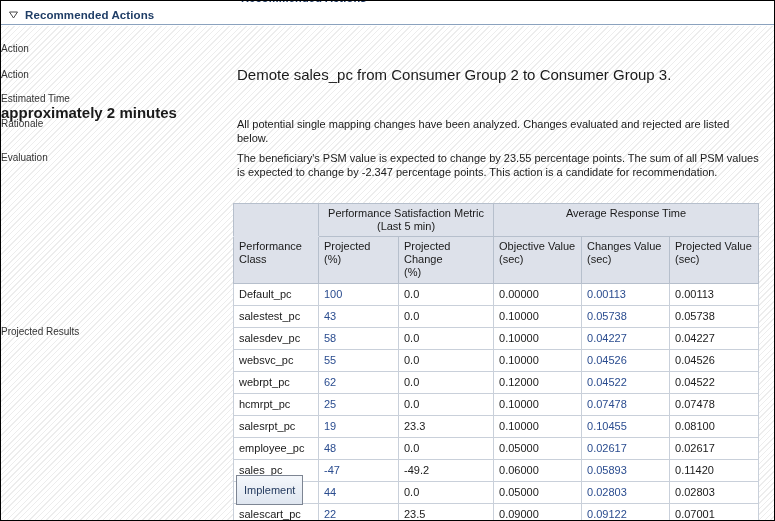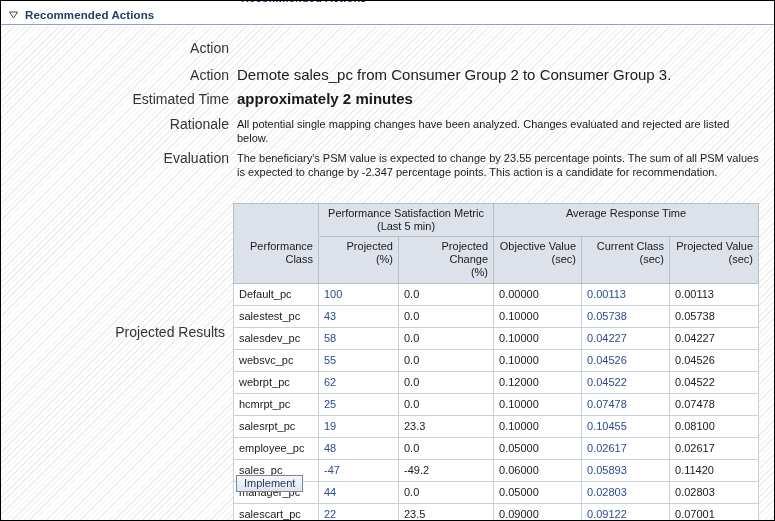--- a/index.html
+++ b/index.html
@@ -97,23 +97,23 @@
         #ededed 1px, #ededed 2px,
         #ffffff 2px, #ffffff 4px);
   }
 
   
   .form-row {
     position: absolute;
     display: flex;
   }
   .form-label {
-    text-align: right;
+    text-align: left;
     color: #333333;
-    font-size: 14px;
+    font-size: 10px;
     padding-right: 8px;
     white-space: nowrap;
   }
   .form-value {
     color: #1a1a1a;
     font-size: 15px;
   }
 
   
   .select-wrap {
@@ -177,21 +177,21 @@
     color: #1a1a1a;
     text-align: center;
     padding: 3px 4px;
     line-height: 13px;
   }
   #results-table thead th.grp-blank {
     background: #dde1ea;
     border-bottom: 1px solid #dde1ea;
   }
   #results-table thead th.sub {
-    text-align: right;
+    text-align: left;
     padding: 3px 5px 4px 5px;
     vertical-align: top;
   }
   #results-table tbody td {
     padding: 3px 5px;
     height: 15px;
     line-height: 14px;
     border-color: #c9d0da;
     color: #1a1a1a;
   }
@@ -205,21 +205,21 @@
   .c2 { width: 95px; }
   .c3 { width: 88px; }
   .c4 { width: 88px; }
   .c5 { width: 89px; }
 
   
   #implement-button {
     position: absolute;
     left: 235px;
     top: 474px;
-    height: 17px;
+    height: 30px;
     padding: 0 7px;
     box-sizing: border-box;
     border: 1px solid #7d8593;
     background: linear-gradient(#f4f7fb, #dfe6f0);
     color: #243a5e;
     font-size: 11px;
     font-family: "Liberation Sans", sans-serif;
     line-height: 15px;
     cursor: pointer;
     text-align: right;
@@ -247,21 +247,21 @@
 
   <div class="form-row" style="left:0; top:38px; width:640px;">
     <div class="form-label" style="width:228px; line-height:19px;">Action</div>
   </div>
 
   <div class="form-row" style="left:0; top:67px; width:740px;">
     <div class="form-label" style="width:228px; line-height:14px;">Action</div>
     <div class="form-value" style="line-height:14px;">Demote sales_pc from Consumer Group 2 to Consumer Group 3.</div>
   </div>
 
-  <div class="form-row" style="left:0; top:91px; width:740px;">
+  <div class="form-row" style="left:0; top:91px; width:740px;flex-direction:column;">
     <div class="form-label" style="width:228px; line-height:14px;">Estimated Time</div>
     <div class="form-value" style="line-height:14px;font-weight:bold;">approximately 2 minutes</div>
   </div>
 
   <div class="form-row" style="left:0; top:116px; width:760px;">
     <div class="form-label" style="width:228px; line-height:14px;">Rationale</div>
     <div class="para" style="width:502px;">All potential single mapping changes have been analyzed. Changes evaluated and rejected are listed below.</div>
   </div>
 
   <div class="form-row" style="left:0; top:150px; width:770px;">
@@ -304,21 +304,21 @@
         </th>
         <th class="sub">
           <span>Projected Change</span><br>
           <span>(%)</span>
         </th>
         <th class="sub">
           <span>Objective Value</span><br>
           <span>(sec)</span>
         </th>
         <th class="sub">
-          <span>Current Class</span><br>
+          <span>Changes Value</span><br>
           <span>(sec)</span>
         </th>
         <th class="sub">
           <span>Projected Value</span><br>
           <span>(sec)</span>
         </th>
       </tr>
     </thead>
     <tbody id="results-body">
         <tr>

